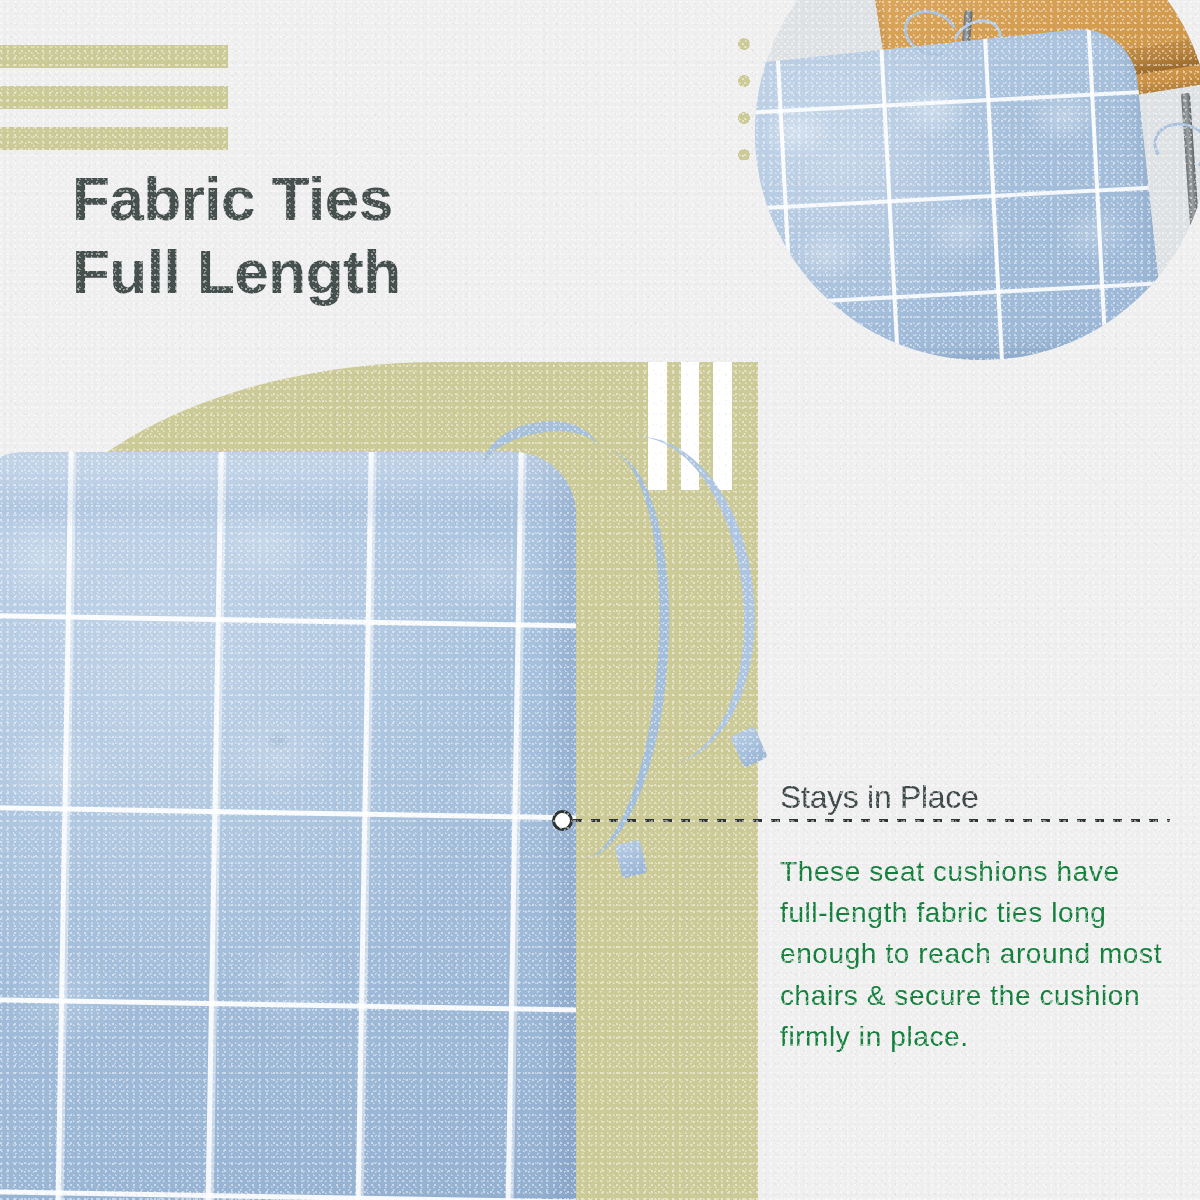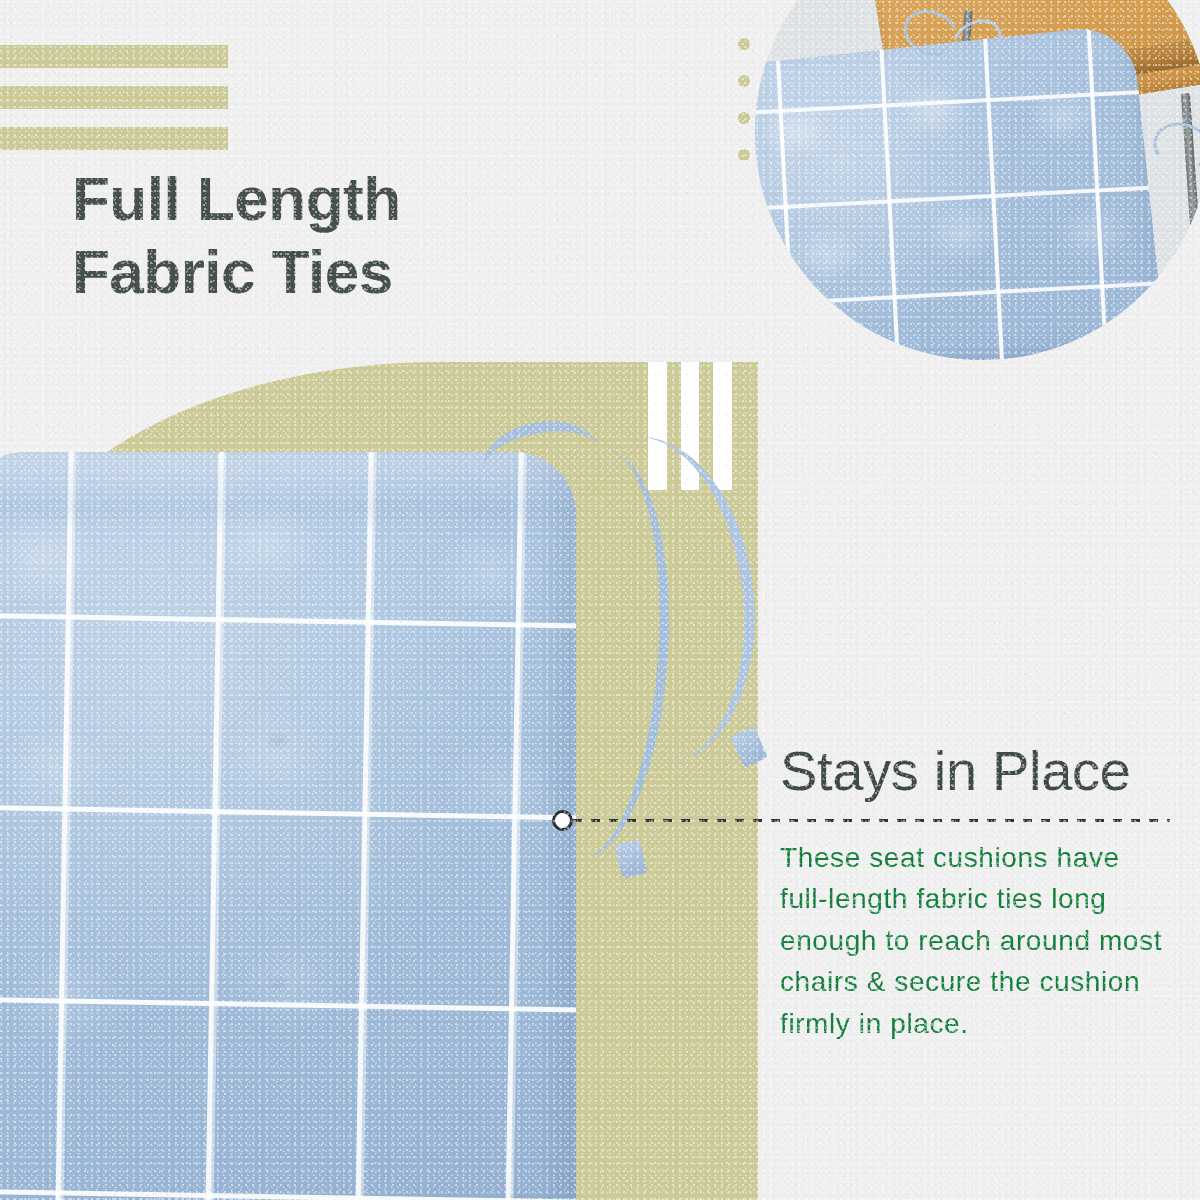--- a/index.html
+++ b/index.html
@@ -234,44 +234,44 @@
     position:absolute; left:573px; top:819px;
     width:597px; height:3px; z-index:39;
     background-image:linear-gradient(to right,#2d3333 0 9px, transparent 9px 18px);
     background-size:18px 3px; background-repeat:repeat-x;
   }
 
   
   #callout { position:absolute; left:780px; top:742px; width:400px; z-index:41; }
   #callout-title {
     color:#3f4949;
-    font-size:56px; font-weight:normal; line-height:1.05;
-    letter-spacing:-0.3px; white-space:nowrap;
+    font-size:32px; font-weight:normal; line-height:1.05;
+    letter-spacing:-0.3px; white-space:nowrap;margin-top:39px;
   }
   #callout-body {
     margin-top:36px;
     color:#15803d;
     font-size:28px; line-height:1.48; letter-spacing:.6px;
     max-width:392px;
   }
 </style>
 </head>
 <body>
 
 <div id="stage">
 
   <div id="bars">
     <div class="bar b1"></div>
     <div class="bar b2"></div>
     <div class="bar b3"></div>
   </div>
 
   <div id="headline">
+    <span class="hl-line">Fabric Ties</span>
     <span class="hl-line">Full Length</span>
-    <span class="hl-line">Fabric Ties</span>
   </div>
 
   <div id="dots"></div>
 
   <div id="inset-clip">
     <div id="inset-circle">
       <div class="wood" id="wood-top"></div>
       <div class="wood" id="wood-edge"></div>
       <div class="leg" id="leg-a"></div>
       <div class="leg" id="leg-b"></div>

